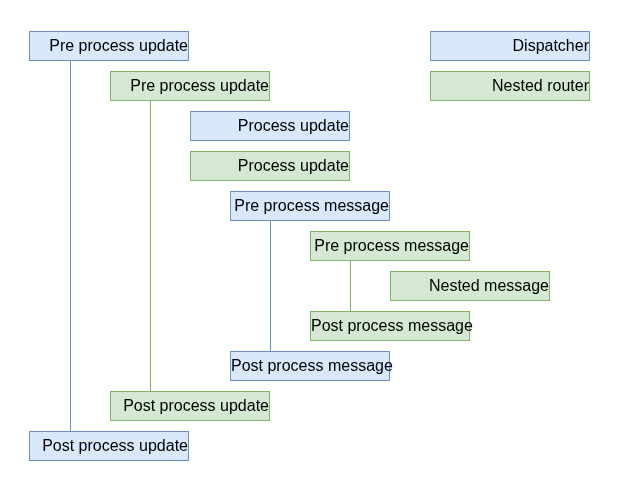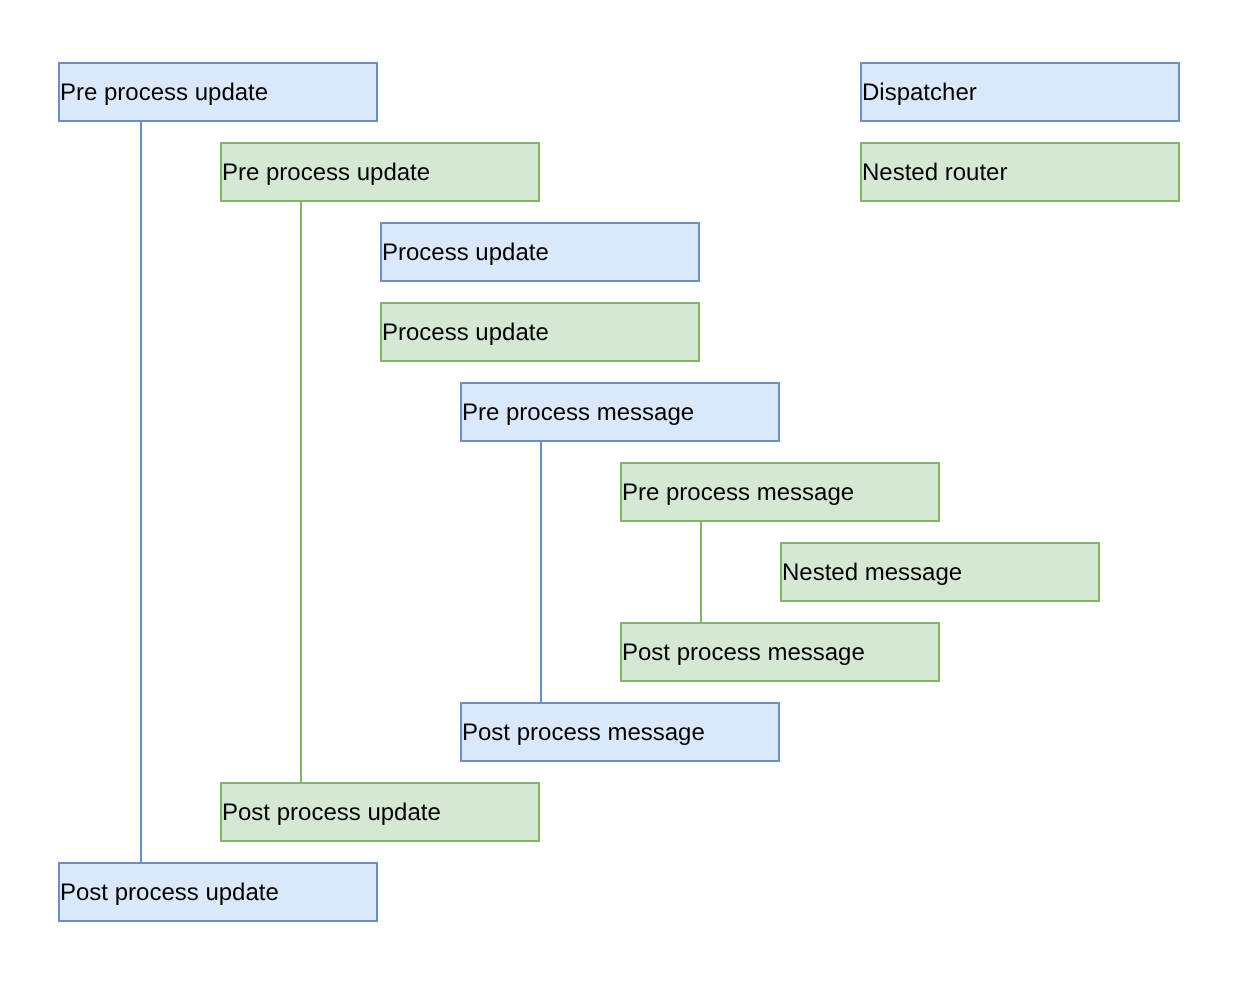--- a/index.html
+++ b/index.html
@@ -18,23 +18,23 @@
     overflow: hidden;
   }
   .node {
     position: absolute;
     box-sizing: border-box;
     width: 160px;
     height: 30px;
     border: 1px solid #6c8ebf;
     background: #dae8fc;
     color: #000000;
-    font-size: 12px;
+    font-size: 16px;
     line-height: 28px;
-    text-align: left;
+    text-align: right;
     white-space: nowrap;
     z-index: 2;
   }
   .node.dispatcher {
     border-color: #6c8ebf;
     background: #dae8fc;
   }
   .node.router {
     border-color: #82b366;
     background: #d5e8d4;

